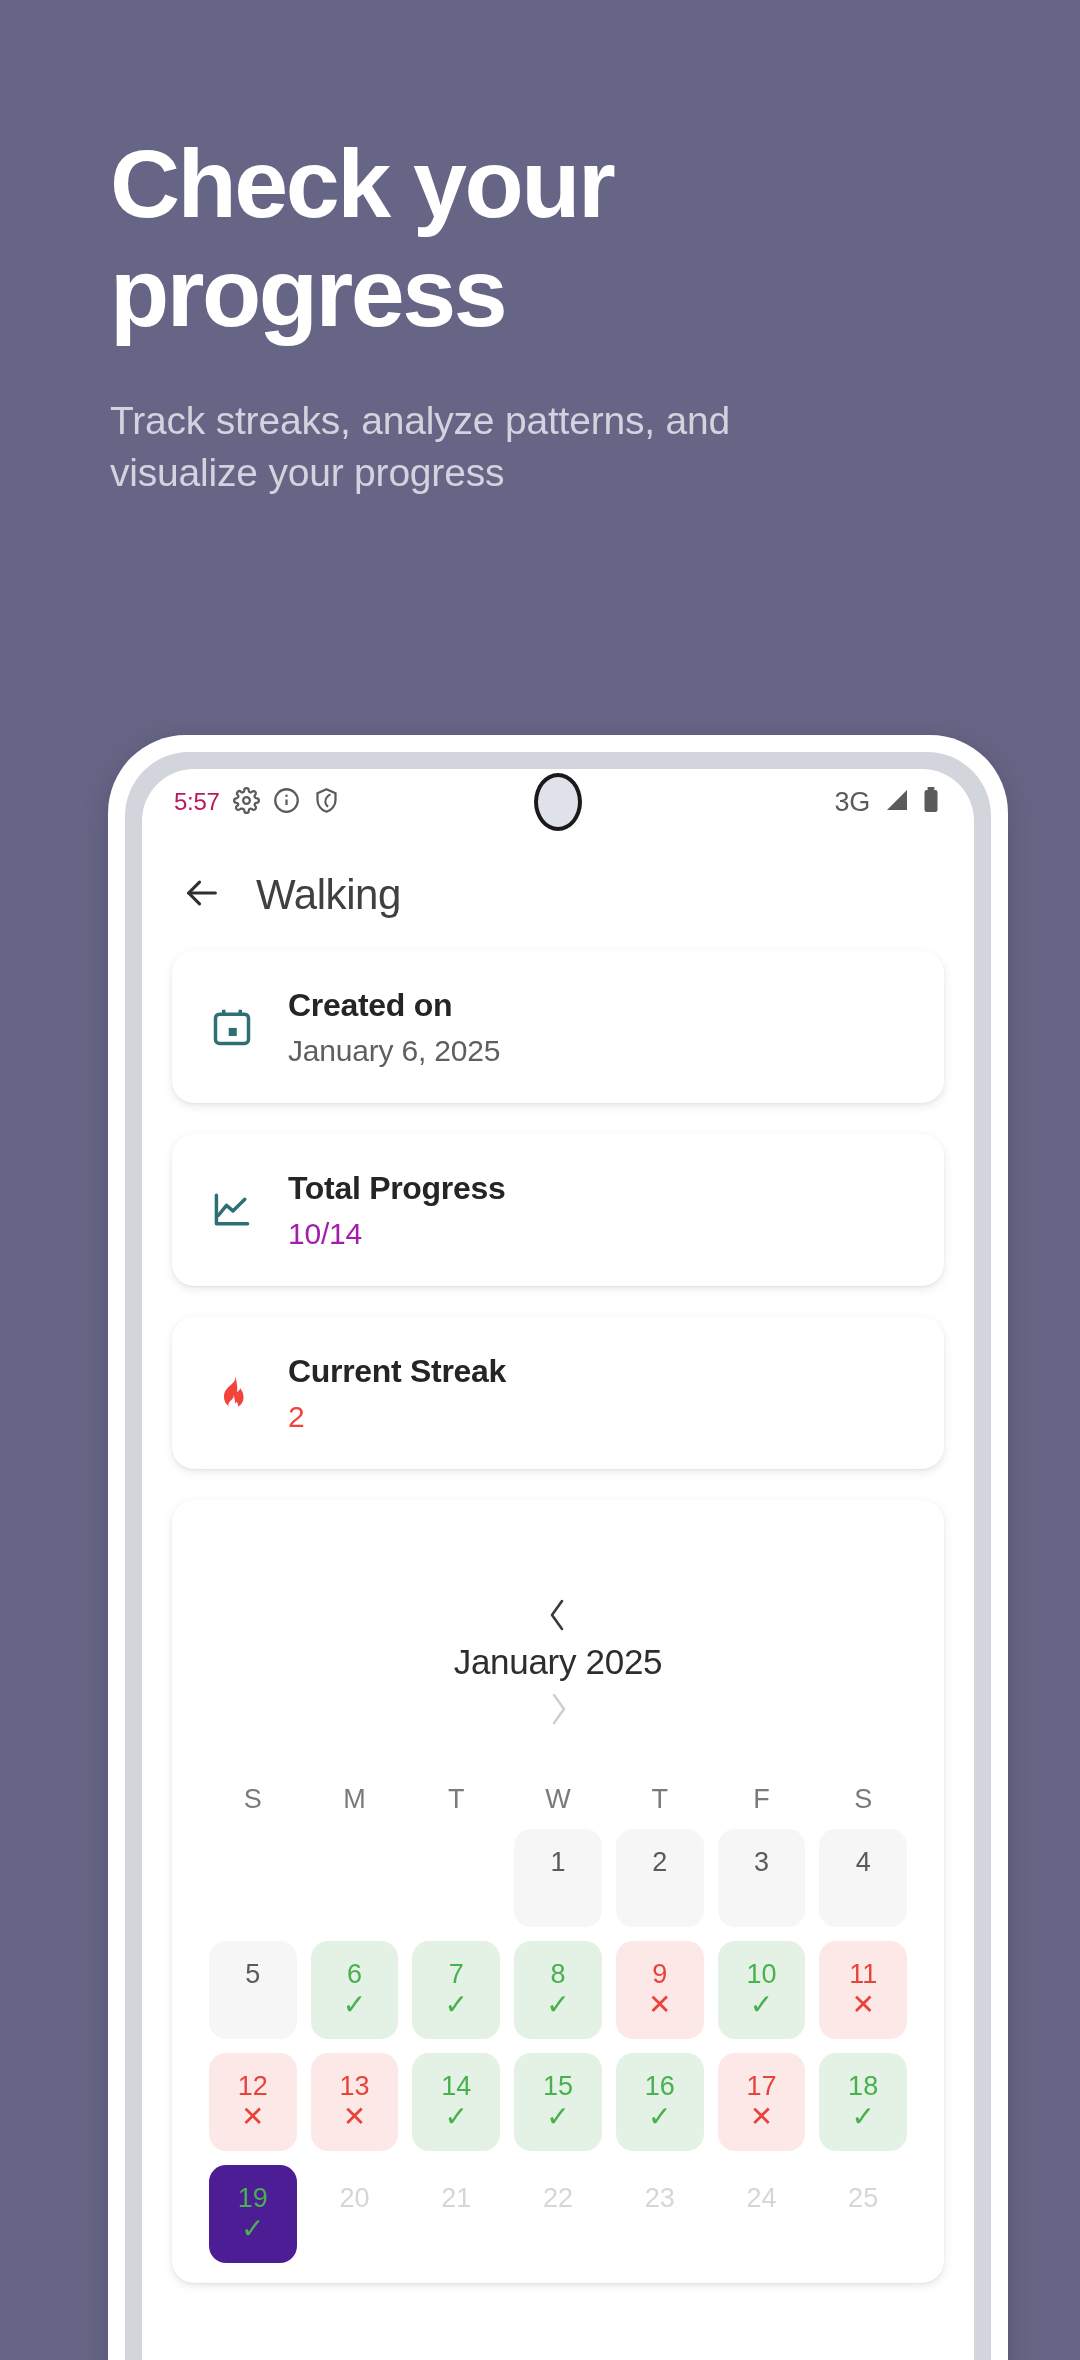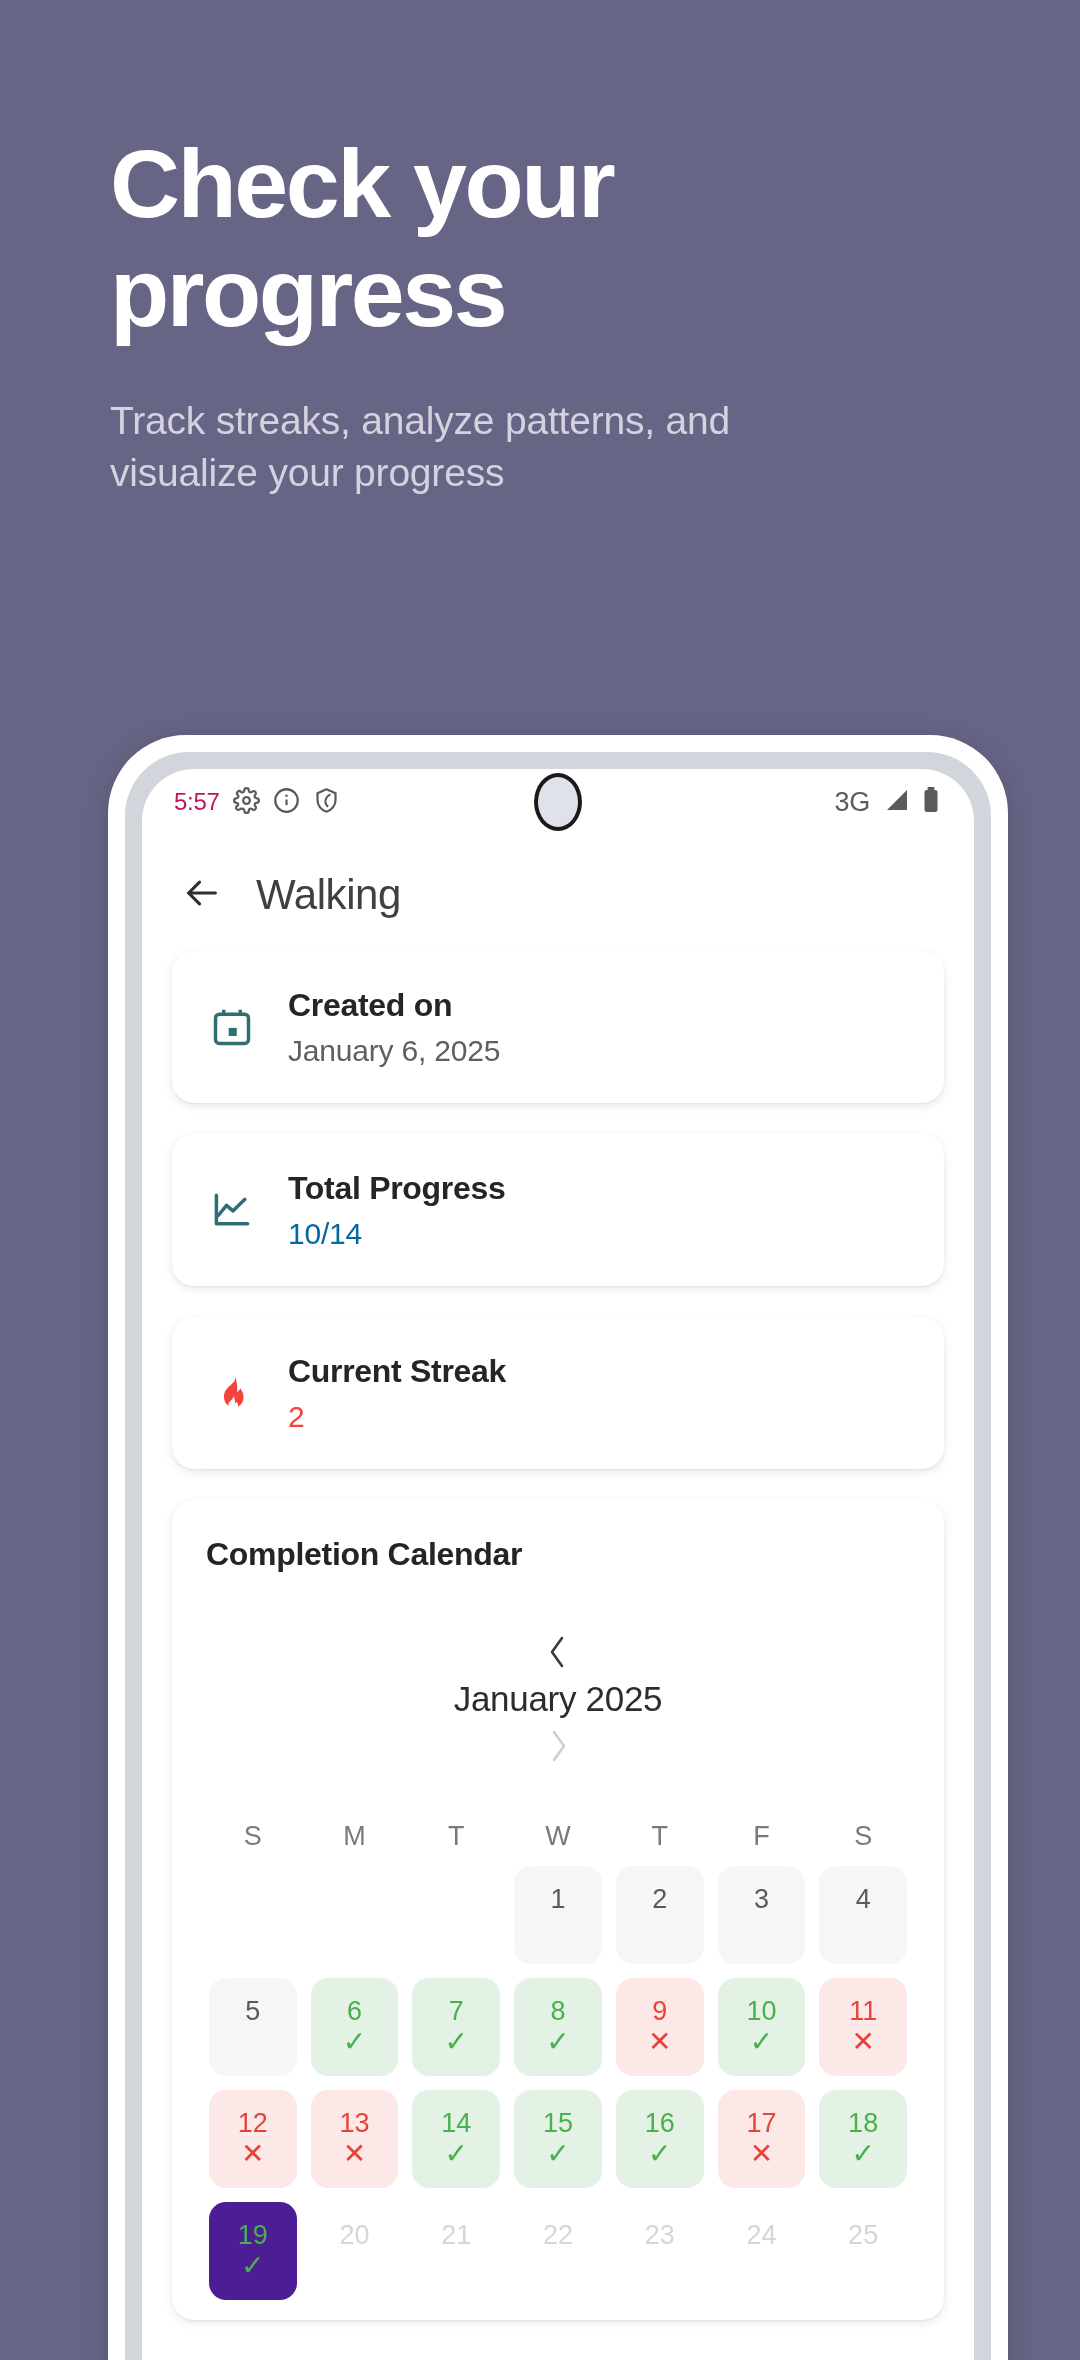--- a/index.html
+++ b/index.html
@@ -148,21 +148,21 @@
     font-weight: 700;
     color: #252525;
     letter-spacing: -0.3px;
   }
   .stat-value {
     font-size: 30px;
     font-weight: 400;
     color: #5f5f5f;
     letter-spacing: -0.2px;
   }
-  .stat-value.teal { color: #0369a1; }
+  .stat-value.teal { color: #a21caf; }
   .stat-value.red  { color: #f2433c; }
 
   
   .cal-card { padding: 36px 30px 20px 30px; margin-bottom: 0; }
   .cal-title {
     font-size: 32px;
     font-weight: 700;
     color: #242424;
     letter-spacing: -0.3px;
     padding-left: 4px;
@@ -342,21 +342,20 @@
             <path d="M12.9 13.2c.3 1.5-.6 2.2-1.4 3-.8.7-1.6 1.5-1.6 3.1 0 1.7 1.3 3.1 2.8 3.1s2.8-1.2 2.8-3c0-1.1-.5-1.8-.9-2.5-.2.5-.5.9-.9 1 .2-1.6-.5-3.5-.8-4.7z" fill="#ffffff"></path>
           </svg>
         </span>
         <span class="stat-body">
           <span class="stat-label">Current Streak</span>
           <span class="stat-value red">2</span>
         </span>
       </div>
 
       <div class="card cal-card">
-        <div class="cal-title">Completion Calendar</div>
 
         <div class="cal-nav">
           <span class="chev">
             <svg width="24" height="40" viewBox="0 0 24 40" fill="none" stroke="#3a3a3a" stroke-width="2.6" stroke-linecap="round" stroke-linejoin="round">
               <polyline points="16,6 6,20 16,34"></polyline>
             </svg>
           </span>
           <span class="cal-month">January 2025</span>
           <span class="chev">
             <svg width="24" height="40" viewBox="0 0 24 40" fill="none" stroke="#cfcfcf" stroke-width="2.6" stroke-linecap="round" stroke-linejoin="round">

